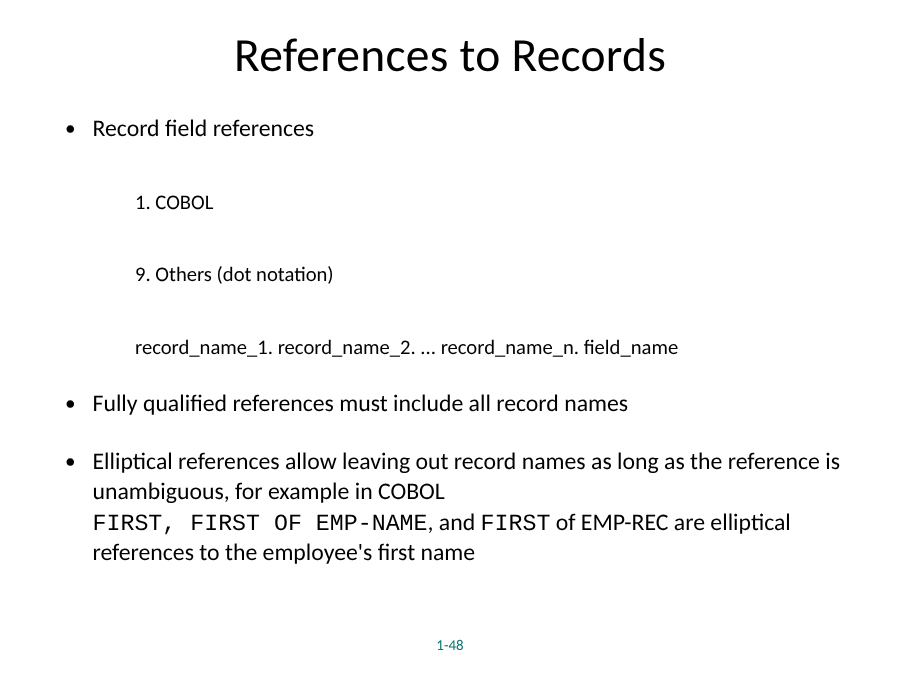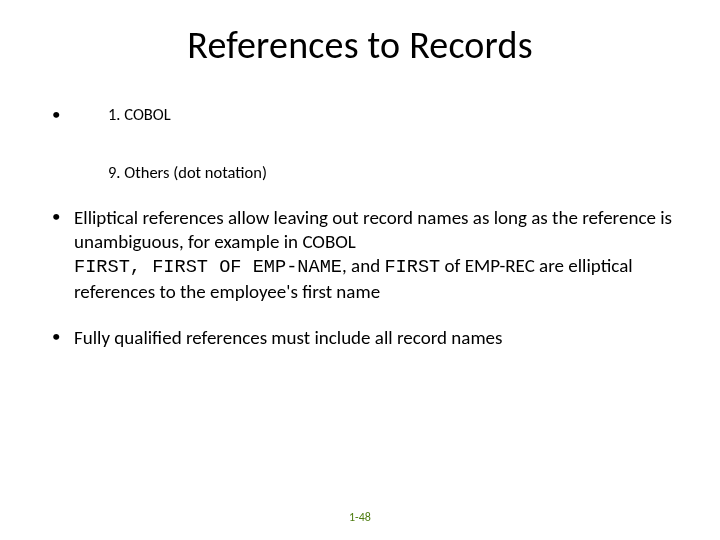--- a/index.html
+++ b/index.html
@@ -6,42 +6,44 @@
   html, body { width: 720px; height: 540px; font-family: Calibri, "Segoe UI", Arial, sans-serif; background: #fff; color: #000; }
   .slide { width: 720px; height: 540px; position: relative; padding: 22px 40px 0 40px; }
   .title { font-size: 38px; font-weight: 400; text-align: center; margin-bottom: 24px; letter-spacing: 0.2px; }
   ul.top { list-style: none; }
   ul.top > li { position: relative; padding-left: 34px; font-size: 19px; line-height: 1.28; margin-bottom: 22px; }
   ul.top > li::before { content: "•"; position: absolute; left: 12px; top: 0; font-size: 17px; color: #000; }
   .sub { padding-left: 34px; margin-top: 4px; font-size: 16.5px; line-height: 1.32; }
   .sub div { white-space: normal; margin-top: 36px; }
   .smallcaps { font-variant: small-caps; font-size: 0.95em; }
   .code { font-family: "Courier New", monospace; font-size: 0.98em; }
-  .pagenum { position: absolute; bottom: 16px; left: 0; width: 100%; text-align: center; font-size: 12px; color: #4d7c0f; }
+  .pagenum { position: absolute; bottom: 16px; left: 0; width: 100%; text-align: center; font-size: 12px; color: #0f766e; }
 </style>
 </head>
 <body>
 
 <div class="slide">
   <h1 class="title">References to Records</h1>
 
   <ul class="top">
 
     <li>
+      <span>Record field references</span>
       <div class="sub">
         <div>1. COBOL</div>
         <div>9. Others (dot notation)</div>
+        <div>record_name_1. record_name_2. ... record_name_n. field_name</div>
       </div>
+    </li>
+
+    <li>
+      <span>Fully qualified references must include all record names</span>
     </li>
 
     <li>
       <span>Elliptical references allow leaving out record names as long as the reference is unambiguous, for example in COBOL</span><br>
       <span class="code">FIRST, FIRST OF EMP-NAME</span><span>, and </span><span class="code">FIRST</span><span> of EMP-REC are elliptical references to the employee's first name</span>
-    </li>
-
-    <li>
-      <span>Fully qualified references must include all record names</span>
     </li>
 
   </ul>
 
   <div class="pagenum">1-48</div>
 </div>
 
 </body></html>

